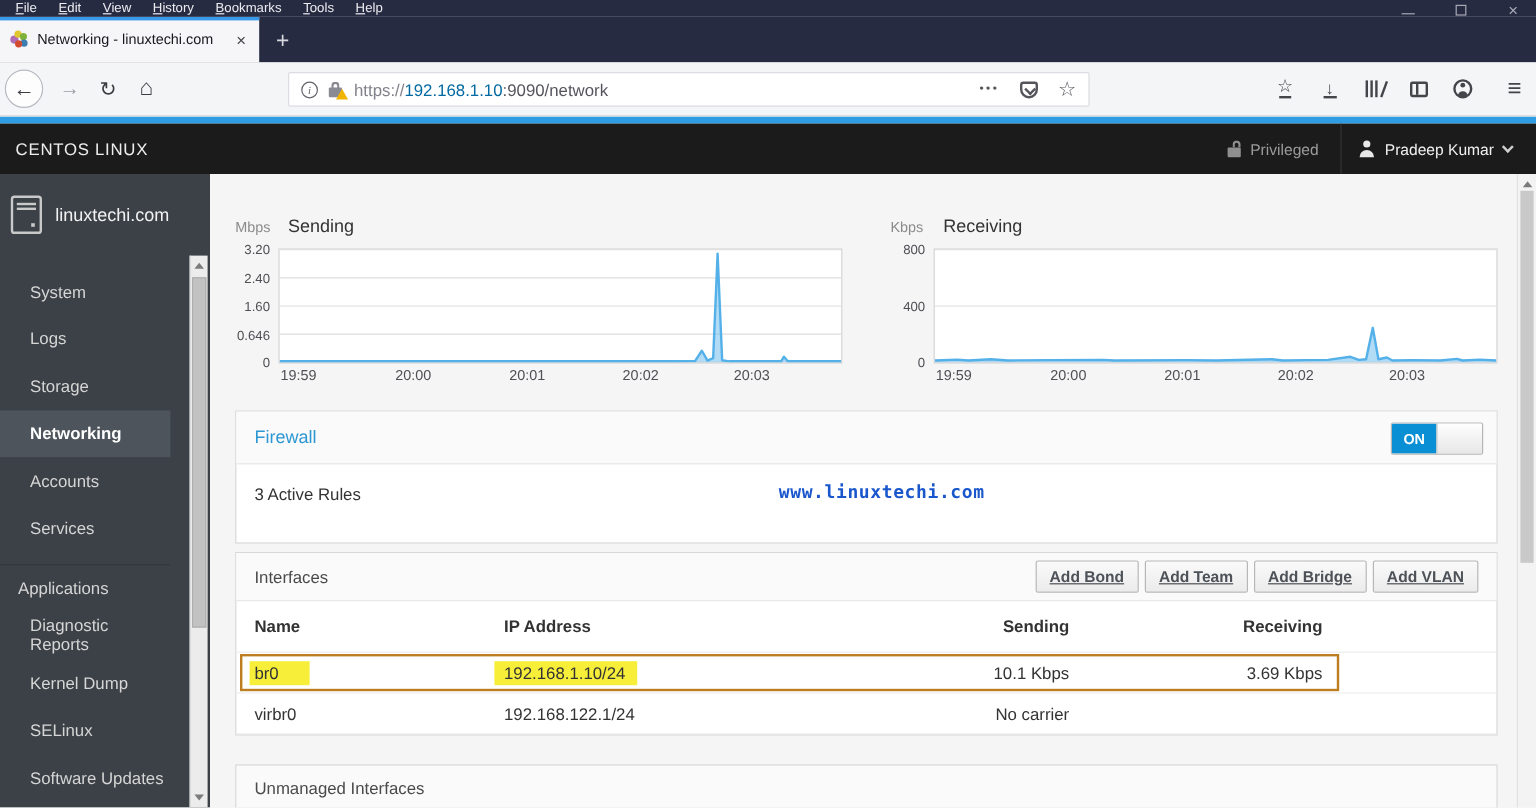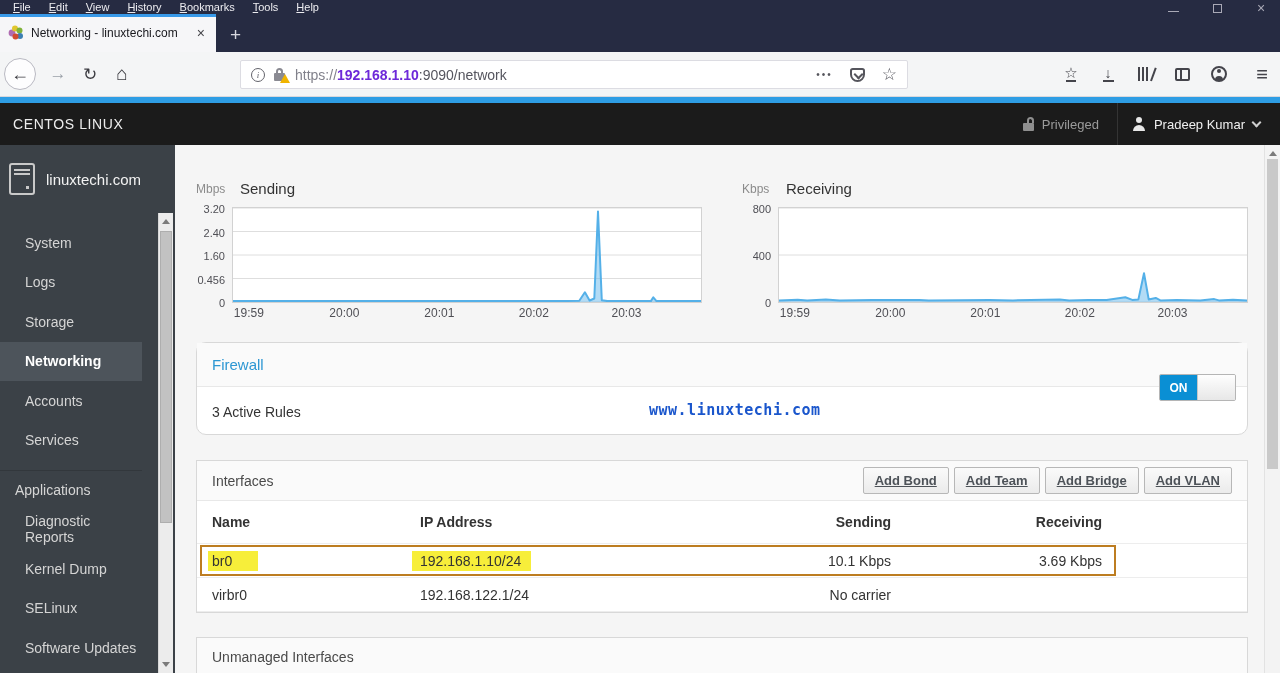--- a/index.html
+++ b/index.html
@@ -31,21 +31,21 @@
   .btn-reload { left:74px; }
   .btn-home { left:106px; font-size:19px; }
   .urlbar { position:absolute; left:240px; top:8px; width:668px; height:29px; background:#fff; border:1px solid #dcdce2; border-radius:2px; display:flex; align-items:center; padding:0 10px; gap:9px; }
   .circle-i { width:14px; height:14px; border:1px solid #63636b; border-radius:50%; font-size:9px; color:#63636b; display:flex; align-items:center; justify-content:center; font-family:"Liberation Serif", serif; font-style:italic; flex:none; }
   .padlock { position:relative; width:12px; height:15px; flex:none; }
   .padlock .pl-body { position:absolute; bottom:1px; left:0; width:11px; height:8px; background:#8a8a92; border-radius:1px; }
   .padlock .pl-shackle { position:absolute; top:1px; left:2px; width:7px; height:6px; border:2px solid #8a8a92; border-bottom:none; border-radius:4px 4px 0 0; }
   .padlock .pl-warn { position:absolute; bottom:-1px; right:-4px; width:0; height:0; border-left:5px solid transparent; border-right:5px solid transparent; border-bottom:9px solid #f0b400; }
   .url-text { font-size:14px; color:#55555e; white-space:nowrap; }
   .url-text .scheme { color:#81818b; }
-  .url-text .host { color:#6d28d9; font-weight:700; }
+  .url-text .host { color:#0369a1; font-weight:400; }
   .url-right { margin-left:auto; display:flex; align-items:center; gap:17px; }
   .dots { font-size:10px; letter-spacing:2px; color:#55555c; }
   .pocket { position:relative; width:15px; height:14px; border:2px solid #55555c; border-radius:3px 3px 8px 8px; }
   .pocket::after { content:""; position:absolute; top:1px; left:3px; width:5px; height:5px; border-right:2px solid #55555c; border-bottom:2px solid #55555c; transform:rotate(45deg); }
   .star { font-size:17px; color:#55555c; line-height:17px; }
   .tb-right { position:absolute; right:6px; top:0; height:100%; display:flex; align-items:center; gap:13px; }
   .tb-ic { width:24px; height:24px; display:flex; align-items:center; justify-content:center; color:#44444b; }
   .ic-savestar { flex-direction:column; font-size:15px; line-height:13px; }
   .ic-savestar .bar { width:10px; height:2px; background:#44444b; margin-top:1px; }
   .ic-dl { flex-direction:column; }
@@ -109,24 +109,24 @@
   .ylabels { position:relative; width:36px; height:96px; }
   .ytick { position:absolute; right:7px; font-size:11px; color:#4f4f55; line-height:14px; white-space:nowrap; }
   .plot { position:relative; width:470px; height:96px; background:#fff; border:1px solid #d2d2d2; }
   .plot svg { display:block; }
   .xlabels { position:relative; margin-left:36px; width:470px; height:16px; }
   .xtick { position:absolute; top:3px; transform:translateX(-50%); font-size:12px; color:#4f4f55; white-space:nowrap; }
 
   
   .card { position:absolute; left:21px; width:1052px; background:#fff; border:1px solid #d8d8d8; }
   .card-head { background:#fafafa; border-bottom:1px solid #e8e8e8; display:flex; align-items:center; padding:0 15px; }
-  .fw-card { top:197px; height:93px;border-radius:10px; }
+  .fw-card { top:197px; height:111px; }
   .fw-head { height:44px; }
   .fw-link { color:#2d97d3; font-size:15px; cursor:pointer; }
-  .toggle { position:absolute; right:11px; top:9px; width:77px; height:27px; border:1px solid #b5b5b5; border-radius:2px; display:flex; overflow:hidden; cursor:pointer;margin-top:22px; }
+  .toggle { position:absolute; right:11px; top:9px; width:77px; height:27px; border:1px solid #b5b5b5; border-radius:2px; display:flex; overflow:hidden; cursor:pointer; }
   .toggle-on { width:38px; background:#0a8fd4; color:#fff; font-size:12px; font-weight:700; display:flex; align-items:center; justify-content:center; }
   .toggle-knob { width:39px; background:linear-gradient(#fefefe,#e7e7e7); border-left:1px solid #c7c7c7; }
   .fw-body { position:relative; height:50px; display:flex; align-items:center; padding-left:15px; font-size:14px; color:#333; }
   .watermark { position:absolute; left:452px; top:14px; font-family:"DejaVu Sans Mono", monospace; font-weight:700; font-size:15px; color:#1a56cc; letter-spacing:0.5px; }
 
   .if-card { top:315px; }
   .if-head { height:40px; }
   .if-title { font-size:14px; color:#4a4a4a; }
   .if-actions { margin-left:auto; display:flex; gap:5px; }
   .btn { height:27px; padding:0 11px; font-size:13px; font-weight:700; color:#4d5258; background:linear-gradient(#fafafa,#ebebeb); border:1px solid #b7b7b7; border-radius:2px; cursor:pointer; font-family:"Liberation Sans", sans-serif;text-decoration:underline; }
@@ -296,21 +296,21 @@
 
       <div class="charts-row">
         <div class="chart-widget">
           <div class="chart-head">
             <span class="chart-unit">Mbps</span>
             <span class="chart-title">Sending</span>
           </div>
           <div class="chart-body">
             <div class="ylabels">
                 <div class="ytick" style="bottom: -7px;">0</div>
-                <div class="ytick" style="bottom: 16.5px;">0.456</div>
+                <div class="ytick" style="bottom: 16.5px;">0.646</div>
                 <div class="ytick" style="bottom: 40px;">1.60</div>
                 <div class="ytick" style="bottom: 63.5px;">2.40</div>
                 <div class="ytick" style="bottom: 87px;">3.20</div>
               </div>
             <div class="plot">
                 <svg width="468" height="94" viewBox="0 0 468 94">
                   <line x1="0" y1="94.0" x2="468" y2="94.0" stroke="#dedede" stroke-width="1"></line>
                   <line x1="0" y1="70.5" x2="468" y2="70.5" stroke="#dedede" stroke-width="1"></line>
                   <line x1="0" y1="47.0" x2="468" y2="47.0" stroke="#dedede" stroke-width="1"></line>
                   <line x1="0" y1="23.5" x2="468" y2="23.5" stroke="#dedede" stroke-width="1"></line>

